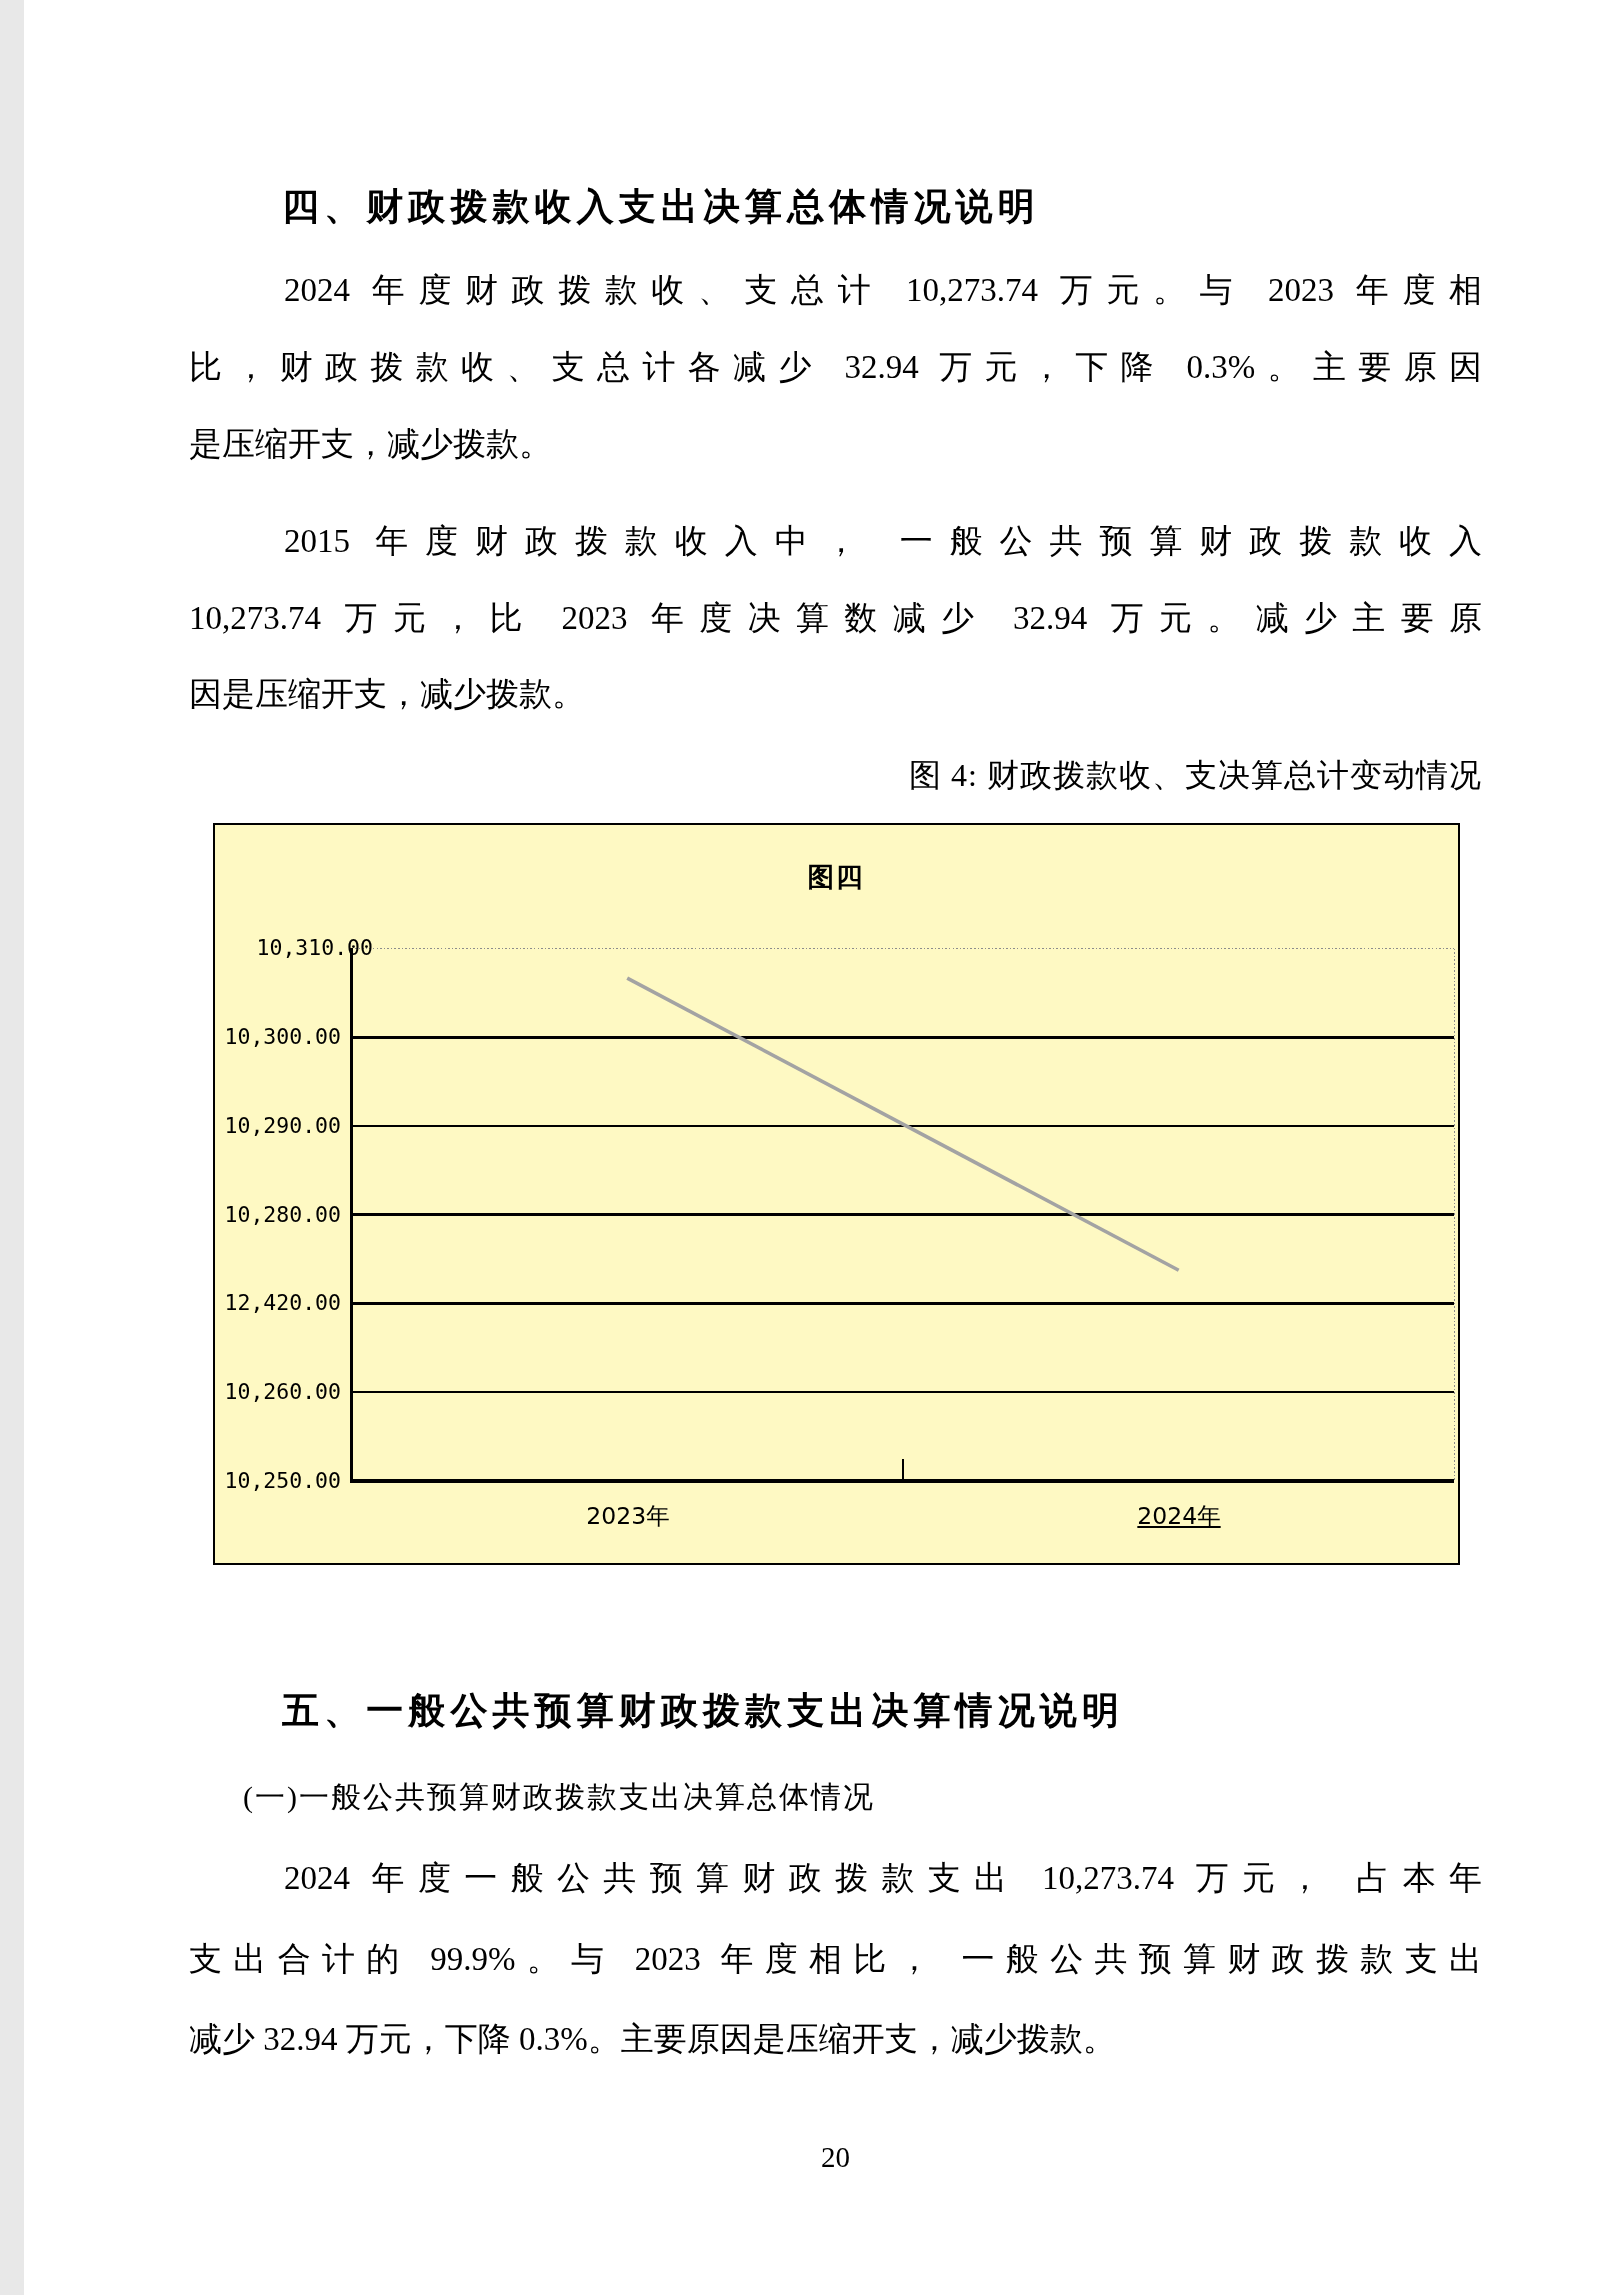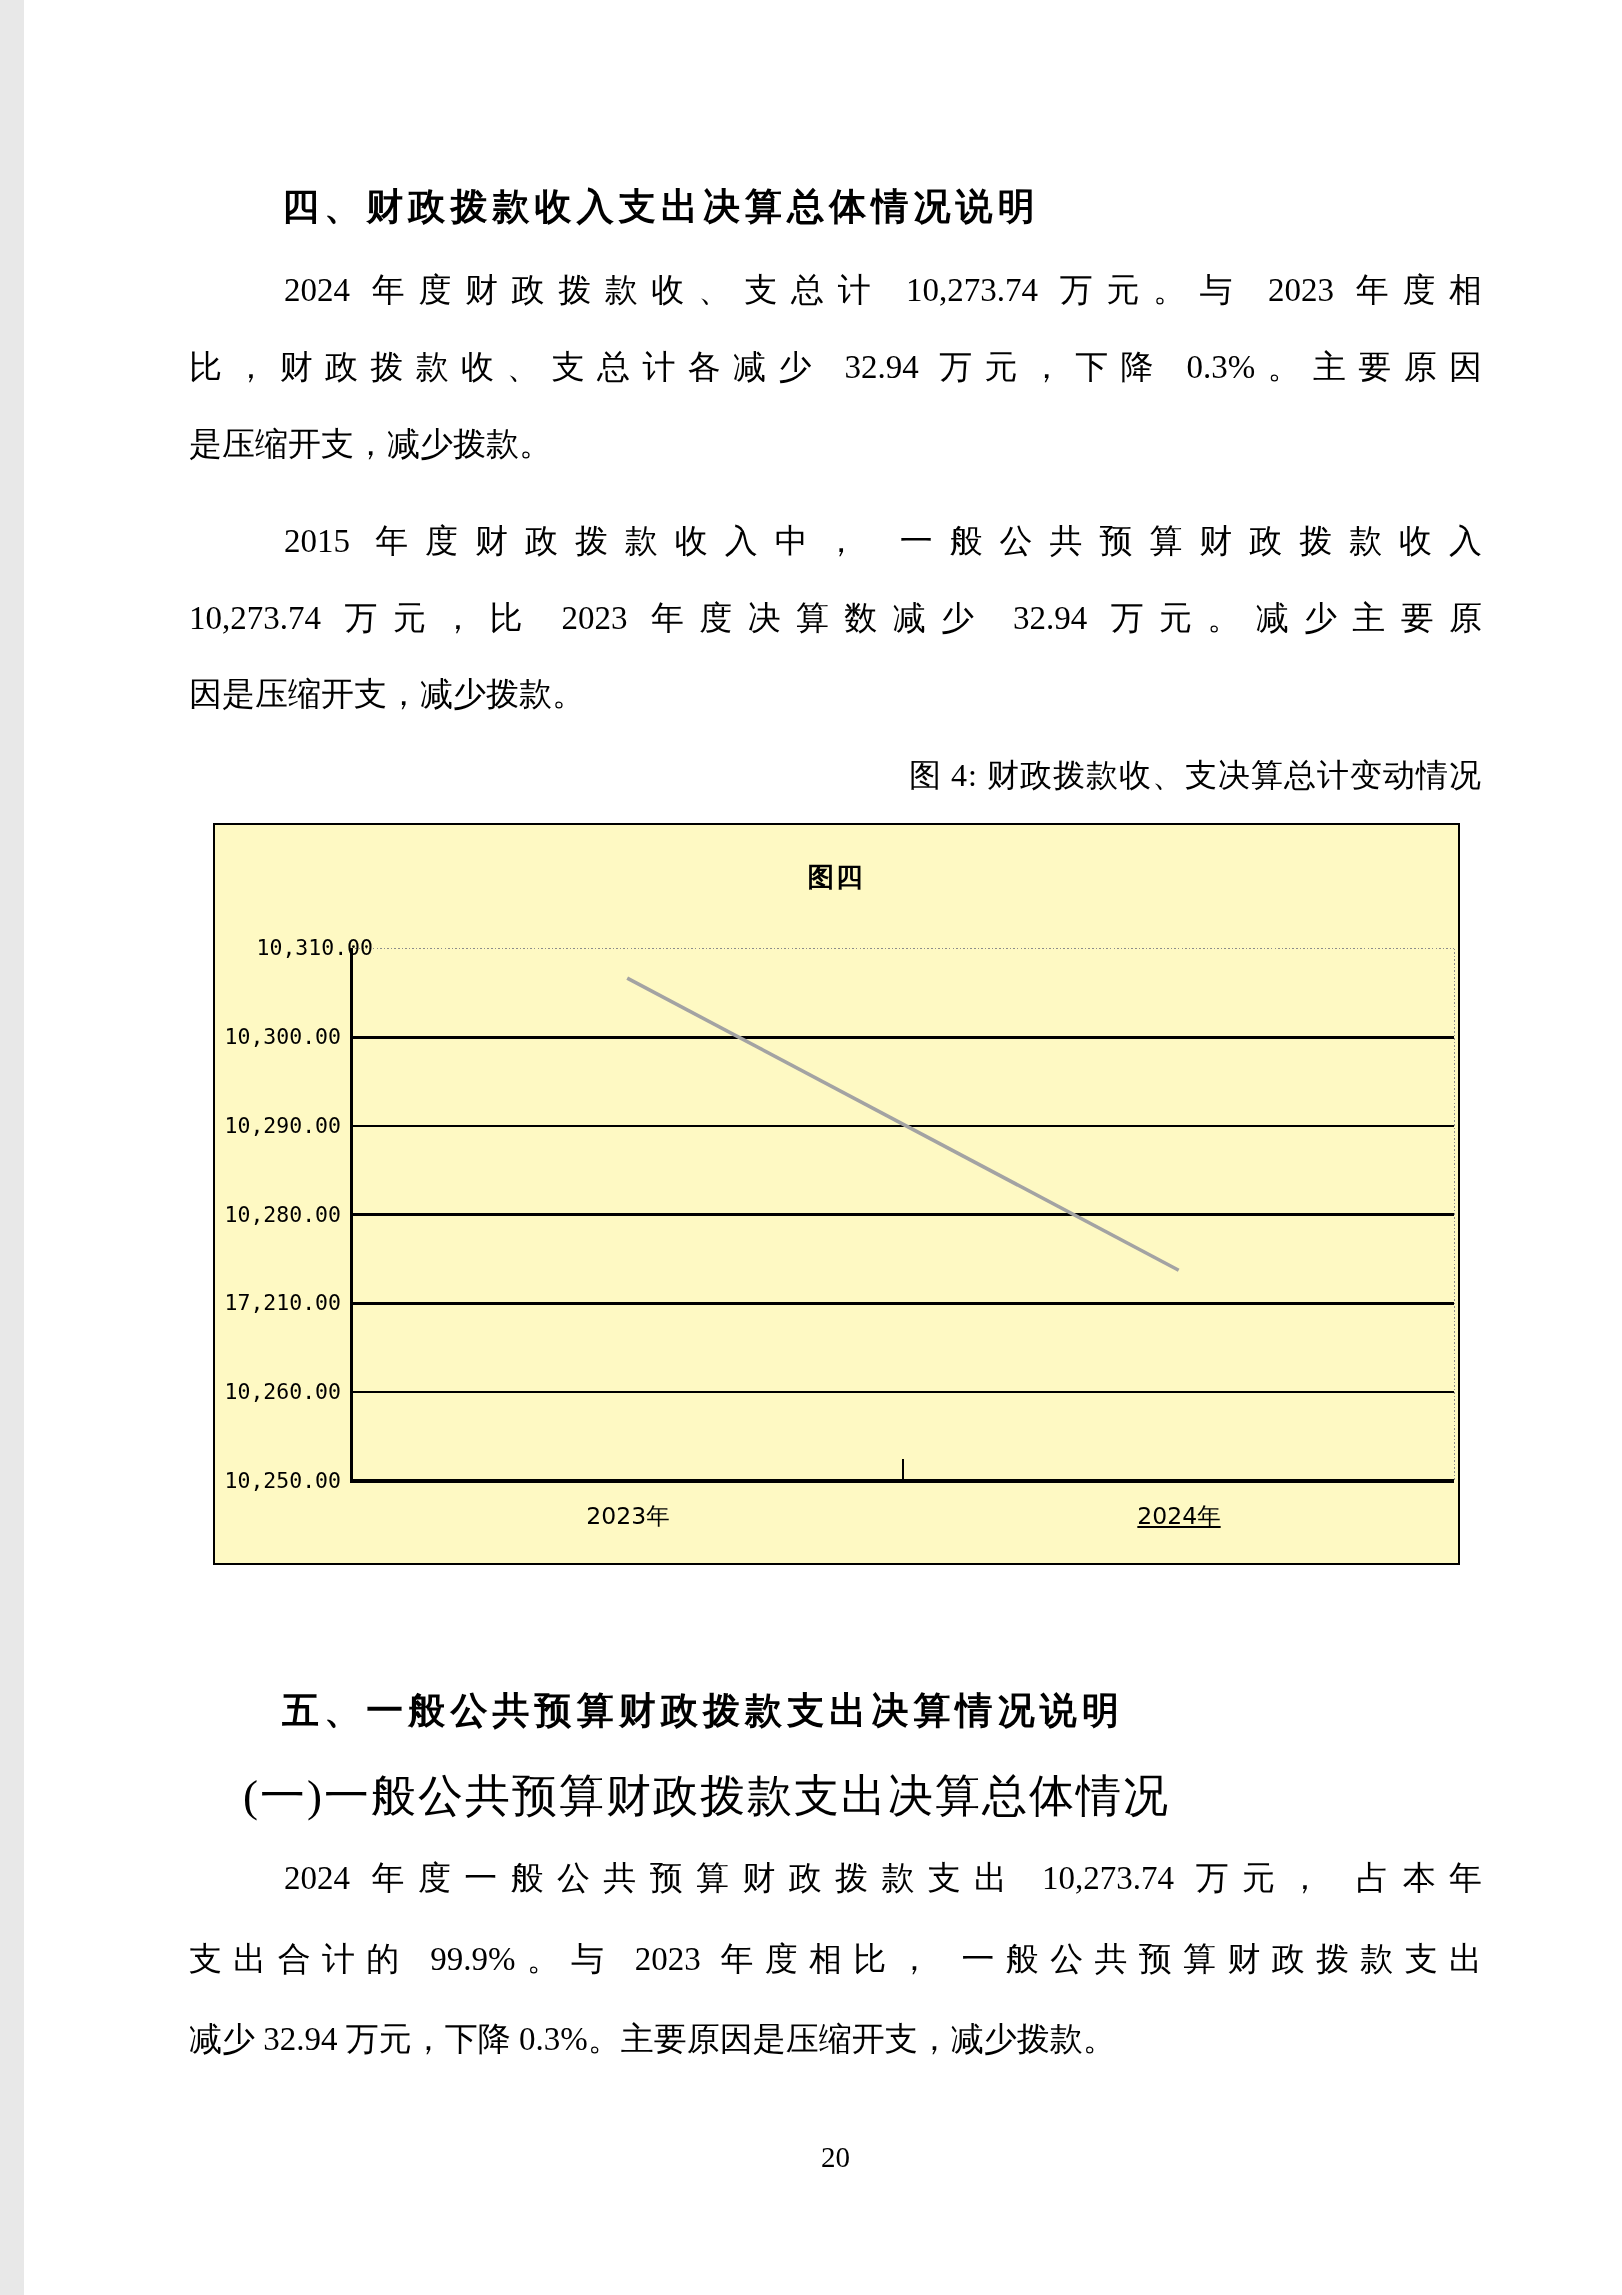--- a/index.html
+++ b/index.html
@@ -16,21 +16,21 @@
     position:absolute;left:258px;
     font-family:"Liberation Sans","DejaVu Sans",sans-serif;
     font-weight:bold;
     font-size:37px;line-height:40px;
     letter-spacing:5.1px;
     white-space:nowrap;
   }
   .h-sub{
     position:absolute;left:219px;
     font-family:"Liberation Serif","DejaVu Serif",serif;
-    font-size:45px;line-height:39px;
+    font-size:30px;line-height:39px;
     letter-spacing:2px;
     white-space:nowrap;
   }
   .bodyline{
     position:absolute;left:165px;width:1293px;
     font-size:33px;line-height:36px;
     text-align:left;
   }
   .just{
     text-align:justify;
@@ -112,21 +112,21 @@
         <line x1="267" y1="415.5" x2="2425" y2="415.5" stroke="#000000" stroke-width="5" shape-rendering="crispEdges"></line>
         <line x1="267" y1="242" x2="2425" y2="242" stroke="#8c8c8c" stroke-width="3" stroke-dasharray="3 4" shape-rendering="crispEdges"></line>
         <line x1="267" y1="240" x2="267" y2="1287" stroke="#000000" stroke-width="5" shape-rendering="crispEdges"></line>
         <line x1="2425" y1="242" x2="2425" y2="1283" stroke="#8c8c8c" stroke-width="3" stroke-dasharray="3 4" shape-rendering="crispEdges"></line>
         <line x1="1346" y1="1240" x2="1346" y2="1283" stroke="#000000" stroke-width="4" shape-rendering="crispEdges"></line>
         <polyline points="806.5,299.601999999995 1885.5,871.1110000000037" fill="none" stroke="#a3a3a3" stroke-width="7"></polyline>
       </svg>
     <div id="chart-labels">
         <div class="ylab" style="top: 644px;">10,250.00</div>
         <div class="ylab" style="top: 555px;">10,260.00</div>
-        <div class="ylab" style="top: 466px;">17,210.00</div>
+        <div class="ylab" style="top: 466px;">12,420.00</div>
         <div class="ylab" style="top: 378px;">10,280.00</div>
         <div class="ylab" style="top: 289px;">10,290.00</div>
         <div class="ylab" style="top: 200px;">10,300.00</div>
         <div class="ylab" style="top: 111px; padding-left: 32px;">10,310.00</div>
         <div class="xlab" style="left: 331px; top: 679px;">2023年</div>
         <div class="xlab" style="left: 882px; top: 679px; text-decoration: underline;">2024年</div>
       </div>
   </div>
 
   <div class="h-main" style="top:1691px">五、一般公共预算财政拨款支出决算情况说明</div>

